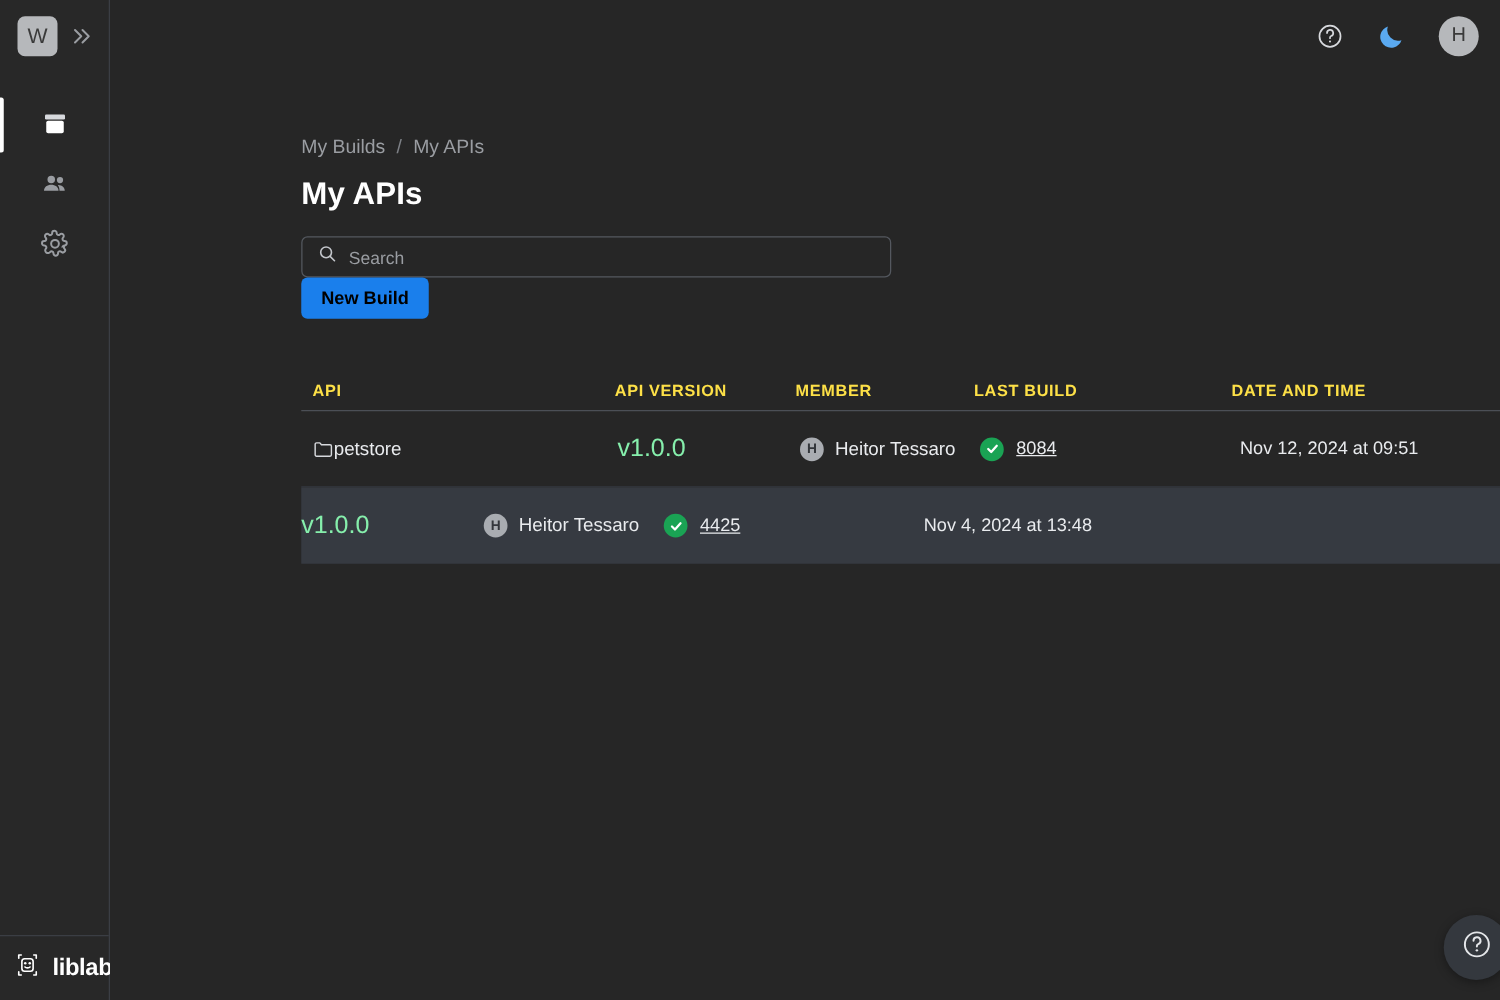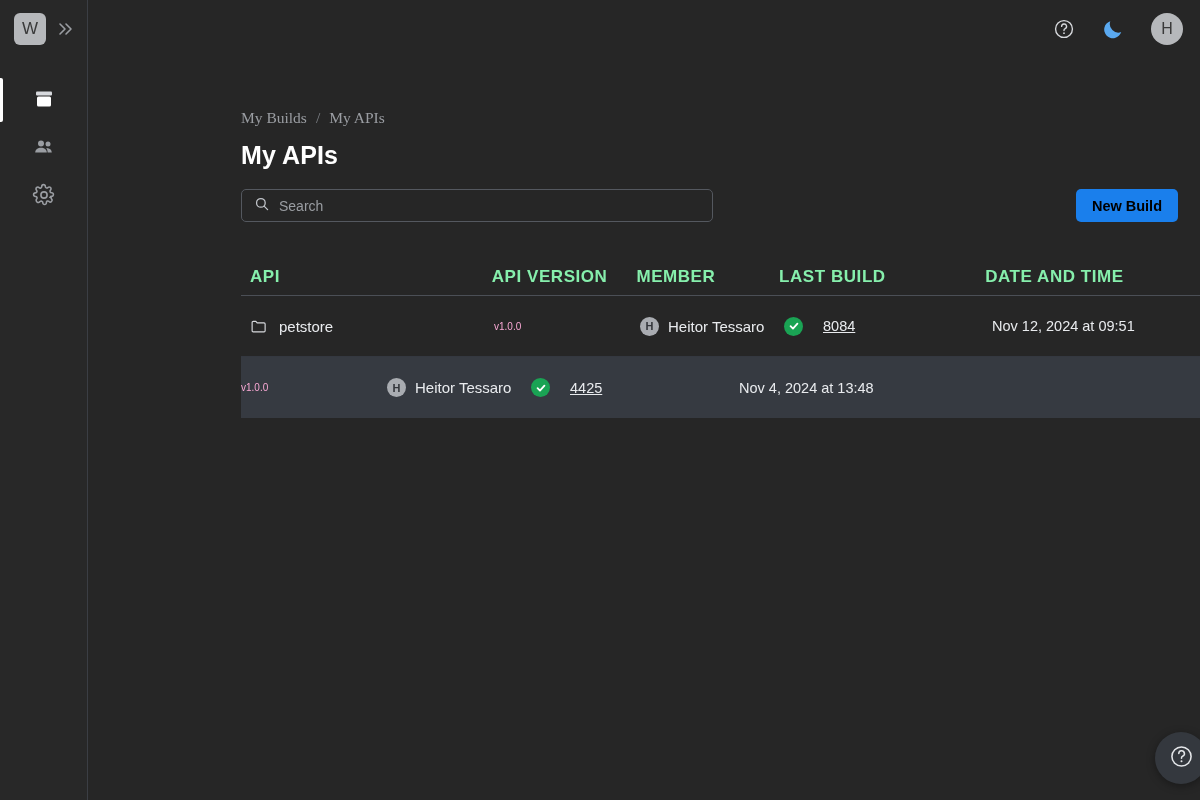--- a/index.html
+++ b/index.html
@@ -64,32 +64,32 @@
   .avatar-top {
     width:32px; height:32px; border-radius:50%;
     background:#b6b8bb; color:#3a3a3a;
     display:flex; align-items:center; justify-content:center;
     font-size:16px; cursor:pointer;
   }
 
   .content { padding:0 0 0 153px; }
 
   .breadcrumb { display:flex; align-items:center; gap:9px; margin-top:52px; }
-  .crumb { color:#9a9da2; font-size:15.5px; cursor:pointer;font-family:Liberation Serif, serif; }
+  .crumb { color:#9a9da2; font-size:15.5px; cursor:pointer; }
   .crumb.sep { color:#7d8086; cursor:default; }
   .crumb.current { color:#9a9da2; }
 
   .page-title {
     color:#ffffff; font-size:25px; font-weight:bold;
     margin-top:14px; letter-spacing:0.1px;
   }
 
   .toolbar {
     margin-top:19px; display:flex; align-items:flex-start;
-    width:937px; justify-content:space-between;
+    width:937px; justify-content:space-between;flex-direction:column;
   }
   .search-wrap {
     width:472px; height:33px;
     border:1px solid #54585f; border-radius:5px;
     display:flex; align-items:center; gap:9px; padding:0 12px;
     background:transparent;
   }
   .search-wrap svg { flex:0 0 auto; }
   .search-input {
     flex:1; background:transparent; border:none; outline:none;
@@ -105,40 +105,40 @@
   }
 
   
   .table { margin-top:44px; width:982px; }
   .thead {
     display:flex; align-items:flex-end;
     height:30px; border-bottom:1px solid #4b4f56;
     padding-bottom:8px;
   }
   .th {
-    color:#86efac; font-size:17px; font-weight:bold;
+    color:#fde047; font-size:13px; font-weight:bold;
     letter-spacing:0.55px; text-transform:uppercase;
   }
   .col-api { width:253px; padding-left:9px; }
   .col-ver { width:146px; }
   .col-mem { width:144px; }
   .col-build { width:208px; }
   .col-date { width:240px; }
 
   .row {
     display:flex; align-items:center; height:61px;
     border-bottom:1px solid #343840;
     margin-right:-49px;
   }
   .row.highlight { background:#363a41; width:982px; border-bottom:none; }
   .row .cell { font-size:15px; color:#e9ebee; }
-  .cell.api { display:flex; align-items:center; gap:12px; padding-left:9px; }
-  .cell.ver { color:#f9a8d4; font-size:10px; }
+  .cell.api { display:flex; align-items:center; padding-left:9px; }
+  .cell.ver { color:#86efac; font-size:20px; }
   .cell.mem { display:flex; align-items:center; gap:9px; }
-  .cell.build { display:flex; align-items:center; gap:20px; }
+  .cell.build { display:flex; align-items:center; gap:10px; }
   .cell.date { color:#e9ebee; font-size:14.5px; }
 
   .folder-ico { color:#d7d9dd; display:flex; }
   .avatar-sm {
     width:19px; height:19px; border-radius:50%;
     background:#a9acb1; color:#33363b;
     display:flex; align-items:center; justify-content:center;
     font-size:11px; font-weight:bold; flex:0 0 auto;
   }
   .status-ok {
@@ -198,20 +198,32 @@
       <div class="sb-item">
         <span class="sb-ico muted">
           <svg width="24" height="24" viewBox="0 0 24 24" fill="none" stroke="#9a9da2" stroke-width="1.6">
             <circle cx="12" cy="12" r="3.1"></circle>
             <path d="M19.2 14.2a1.5 1.5 0 0 0 .3 1.65l.05.05a1.8 1.8 0 1 1-2.55 2.55l-.05-.05a1.5 1.5 0 0 0-1.65-.3 1.5 1.5 0 0 0-.9 1.37V19.7a1.8 1.8 0 1 1-3.6 0v-.1a1.5 1.5 0 0 0-.98-1.37 1.5 1.5 0 0 0-1.65.3l-.05.05A1.8 1.8 0 1 1 4.6 16.03l.05-.05a1.5 1.5 0 0 0 .3-1.65 1.5 1.5 0 0 0-1.37-.9H3.4a1.8 1.8 0 1 1 0-3.6h.1a1.5 1.5 0 0 0 1.37-.98 1.5 1.5 0 0 0-.3-1.65l-.05-.05A1.8 1.8 0 1 1 7.07 4.6l.05.05a1.5 1.5 0 0 0 1.65.3h.07a1.5 1.5 0 0 0 .9-1.37V3.4a1.8 1.8 0 1 1 3.6 0v.1a1.5 1.5 0 0 0 .9 1.37 1.5 1.5 0 0 0 1.65-.3l.05-.05a1.8 1.8 0 1 1 2.55 2.55l-.05.05a1.5 1.5 0 0 0-.3 1.65v.07a1.5 1.5 0 0 0 1.37.9h.1a1.8 1.8 0 1 1 0 3.6h-.1a1.5 1.5 0 0 0-1.37.9z"></path>
           </svg>
         </span>
       </div>
     </nav>
 
+    <div class="sb-bottom">
+      <span>
+        <svg width="24" height="24" viewBox="0 0 24 24" fill="none" stroke="#ffffff" stroke-width="1.3" stroke-linecap="round" stroke-linejoin="round">
+          <path d="M5 6.5V4h2M17 4h2v2.5M19 17.5V20h-2M7 20H5v-2.5"></path>
+          <rect x="7.5" y="7" width="9" height="10" rx="2.2"></rect>
+          <circle cx="10.2" cy="10.5" r="1" fill="#ffffff" stroke="none"></circle>
+          <circle cx="13.8" cy="10.5" r="1" fill="#ffffff" stroke="none"></circle>
+          <path d="M10 13.6c.7.9 3.3.9 4 0"></path>
+        </svg>
+      </span>
+      <span class="liblab-word">liblab</span>
+    </div>
   </aside>
 
   <section class="main">
 
     <header class="topbar">
       <span class="topbar-ico">
         <svg width="22" height="22" viewBox="0 0 24 24" fill="none" stroke="#d7d9dd" stroke-width="1.5">
           <circle cx="12" cy="12" r="9.2"></circle>
           <path d="M9.4 9.2a2.7 2.7 0 1 1 3.6 2.55c-.7.27-1 .85-1 1.6v.35" stroke-linecap="round"></path>
           <circle cx="12" cy="16.6" r=".95" fill="#d7d9dd" stroke="none"></circle>

